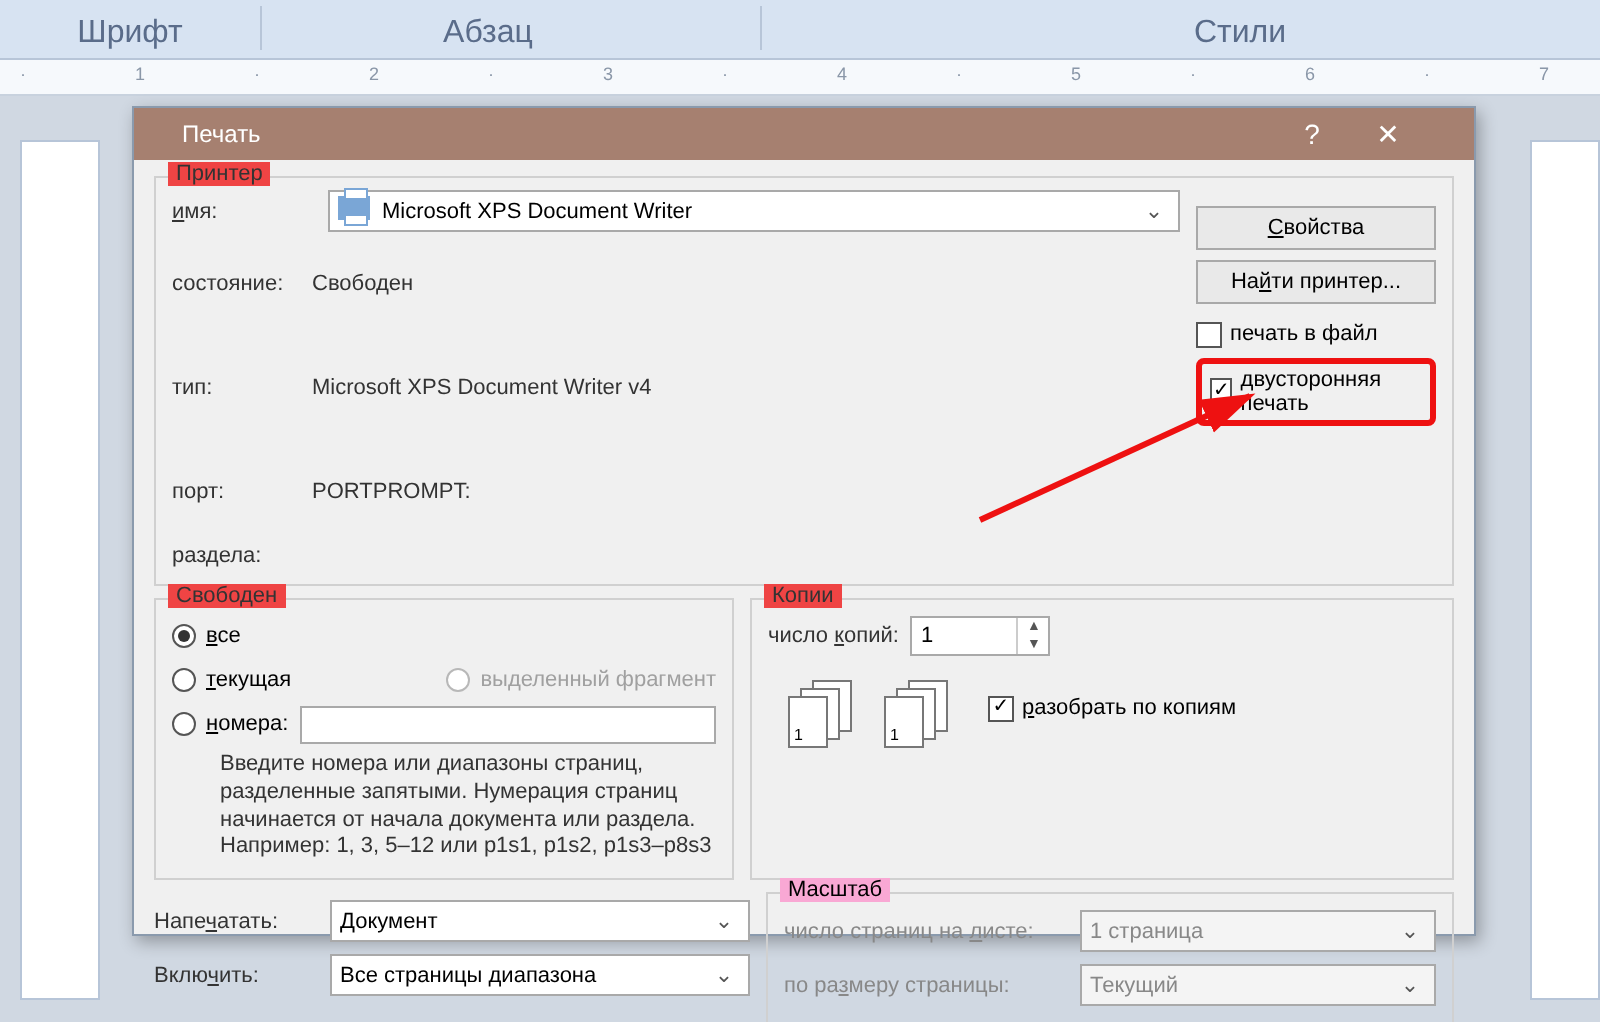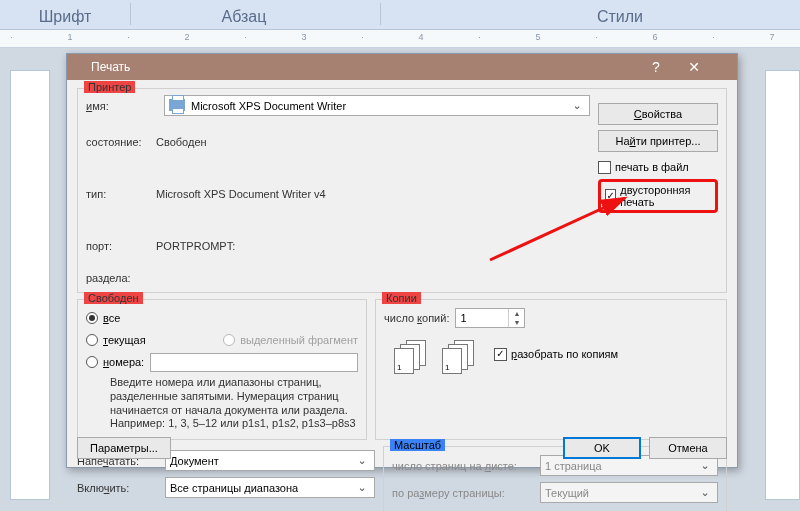--- a/index.html
+++ b/index.html
@@ -73,21 +73,21 @@
   .collate-icons { display: flex; gap: 14px; align-items: center; margin: 6px 0 0 10px; }
   .pagestack { position: relative; width: 34px; height: 34px; }
   .pagestack .pg { position: absolute; width: 20px; height: 26px; background: #fff; border: 1px solid #777; font-size: 8px; display: flex; align-items: flex-end; justify-content: flex-start; padding: 1px 2px; }
   .pagestack .pg.a { top: 0; left: 12px; }
   .pagestack .pg.b { top: 4px; left: 6px; }
   .pagestack .pg.c { top: 8px; left: 0; }
   
   .lowgrid { display: grid; grid-template-columns: 80px 1fr; gap: 6px 8px; align-items: center; margin-top: 4px; width: 298px; }
   
   .scale-box { border: 1px solid #d0d0d0; padding: 8px; position: relative; margin-left: 0; }
-  .scale-box .legend { position: absolute; top: -8px; left: 6px; background: #3b82f6; padding: 0 4px; }
+  .scale-box .legend { position: absolute; top: -8px; left: 6px; background: #f9a8d4; padding: 0 4px; }
   .scale-grid { display: grid; grid-template-columns: 140px 1fr; gap: 6px 8px; align-items: center; }
   
   .bottombar { position: absolute; bottom: 8px; left: 10px; right: 10px; display: flex; align-items: center; }
   .bottombar .spacer { flex: 1; }
   
   .arrow-anno { position: absolute; pointer-events: none; }
   .arrow-anno svg { overflow: visible; }
   
   .lower-wrap { display: flex; gap: 8px; align-items: flex-start; }
   .lower-wrap .scale-box { flex: 1; }
@@ -257,33 +257,20 @@
           </div>
           <div class="lbl" style="color:#888">по ра<span class="underline-key">з</span>меру страницы:</div>
           <div class="combo disabled">
             <span>Текущий</span>
             <span class="arrow">⌄</span>
           </div>
         </div>
       </div>
     </div>
 
-    <div class="bottombar">
-      <div class="btn">
-          <span>Параметры...</span>
-        </div>
-      <div class="spacer"></div>
-      <div class="btn default" style="min-width:78px">
-          <span>OK</span>
-        </div>
-      <div style="width:8px"></div>
-      <div class="btn" style="min-width:78px">
-          <span>Отмена</span>
-        </div>
-    </div>
 
   </div>
 </div>
 
 <div class="arrow-anno" style="top:190px; left:480px;">
   <svg width="170" height="80">
     <defs>
         <marker id="ah" markerWidth="10" markerHeight="10" refX="8" refY="3" orient="auto">
           <path d="M0,0 L9,3 L0,6 z" fill="#e11"></path>
         </marker>

